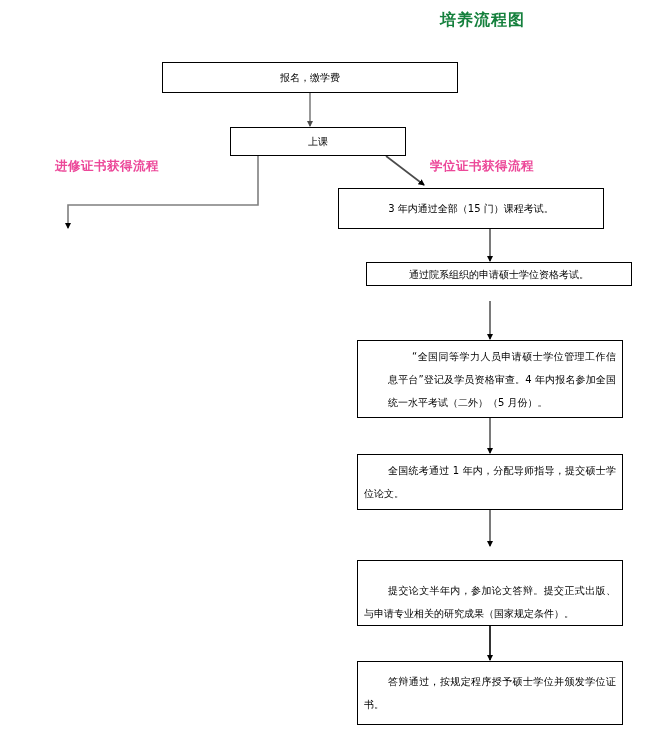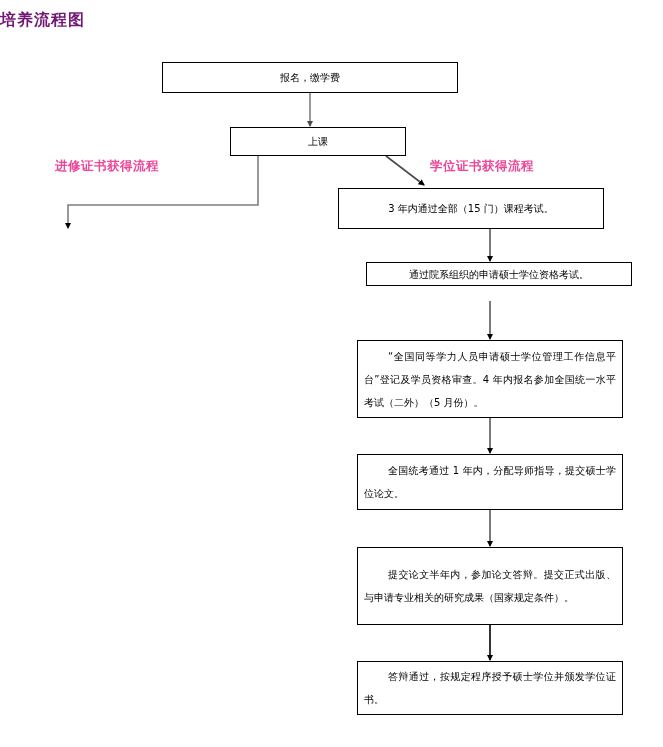--- a/index.html
+++ b/index.html
@@ -23,24 +23,24 @@
     top: 0;
     width: 663px;
     height: 747px;
     pointer-events: none;
   }
   .title {
     position: absolute;
     left: 0;
     top: 10px;
     width: 525px;
-    text-align: left;
+    text-align: right;
     font-size: 16px;
     font-weight: bold;
-    color: #701a75;
+    color: #15803d;
     letter-spacing: 1px;
   }
   .node {
     position: absolute;
     box-sizing: border-box;
     border: 1px solid #000000;
     background: #ffffff;
     color: #000000;
     font-size: 10px;
     line-height: 23px;
@@ -128,29 +128,29 @@
 
 
   <div class="node center" style="left:338px; top:188px; width:266px; height:41px;">
     <span class="txt">3 年内通过全部（15 门）课程考试。</span>
   </div>
 
   <div class="node center" style="left:366px; top:262px; width:266px; height:24px;">
     <span class="txt">通过院系组织的申请硕士学位资格考试。</span>
   </div>
 
-  <div class="node just" style="left:357px; top:340px; width:266px; height:78px;">
+  <div class="node just" style="left:357px; top:340px; width:266px; height:78px;padding-left:24px;">
     <span class="txt">“全国同等学力人员申请硕士学位管理工作信息平台”登记及学员资格审查。4 年内报名参加全国统一水平考试（二外）（5 月份）。</span>
   </div>
 
   <div class="node just" style="left:357px; top:454px; width:266px; height:56px;">
     <span class="txt">全国统考通过 1 年内，分配导师指导，提交硕士学位论文。</span>
   </div>
 
-  <div class="node just" style="left:357px; top:547px; width:266px; height:78px;">
+  <div class="node just" style="left:357px; top:560px; width:266px; height:66px;align-items:flex-end;">
     <span class="txt">提交论文半年内，参加论文答辩。提交正式出版、与申请专业相关的研究成果（国家规定条件）。</span>
   </div>
 
-  <div class="node just" style="left:357px; top:661px; width:266px; height:54px;">
+  <div class="node just" style="left:357px; top:661px; width:266px; height:64px;">
     <span class="txt">答辩通过，按规定程序授予硕士学位并颁发学位证书。</span>
   </div>
 
 </div>
 
 </body></html>

